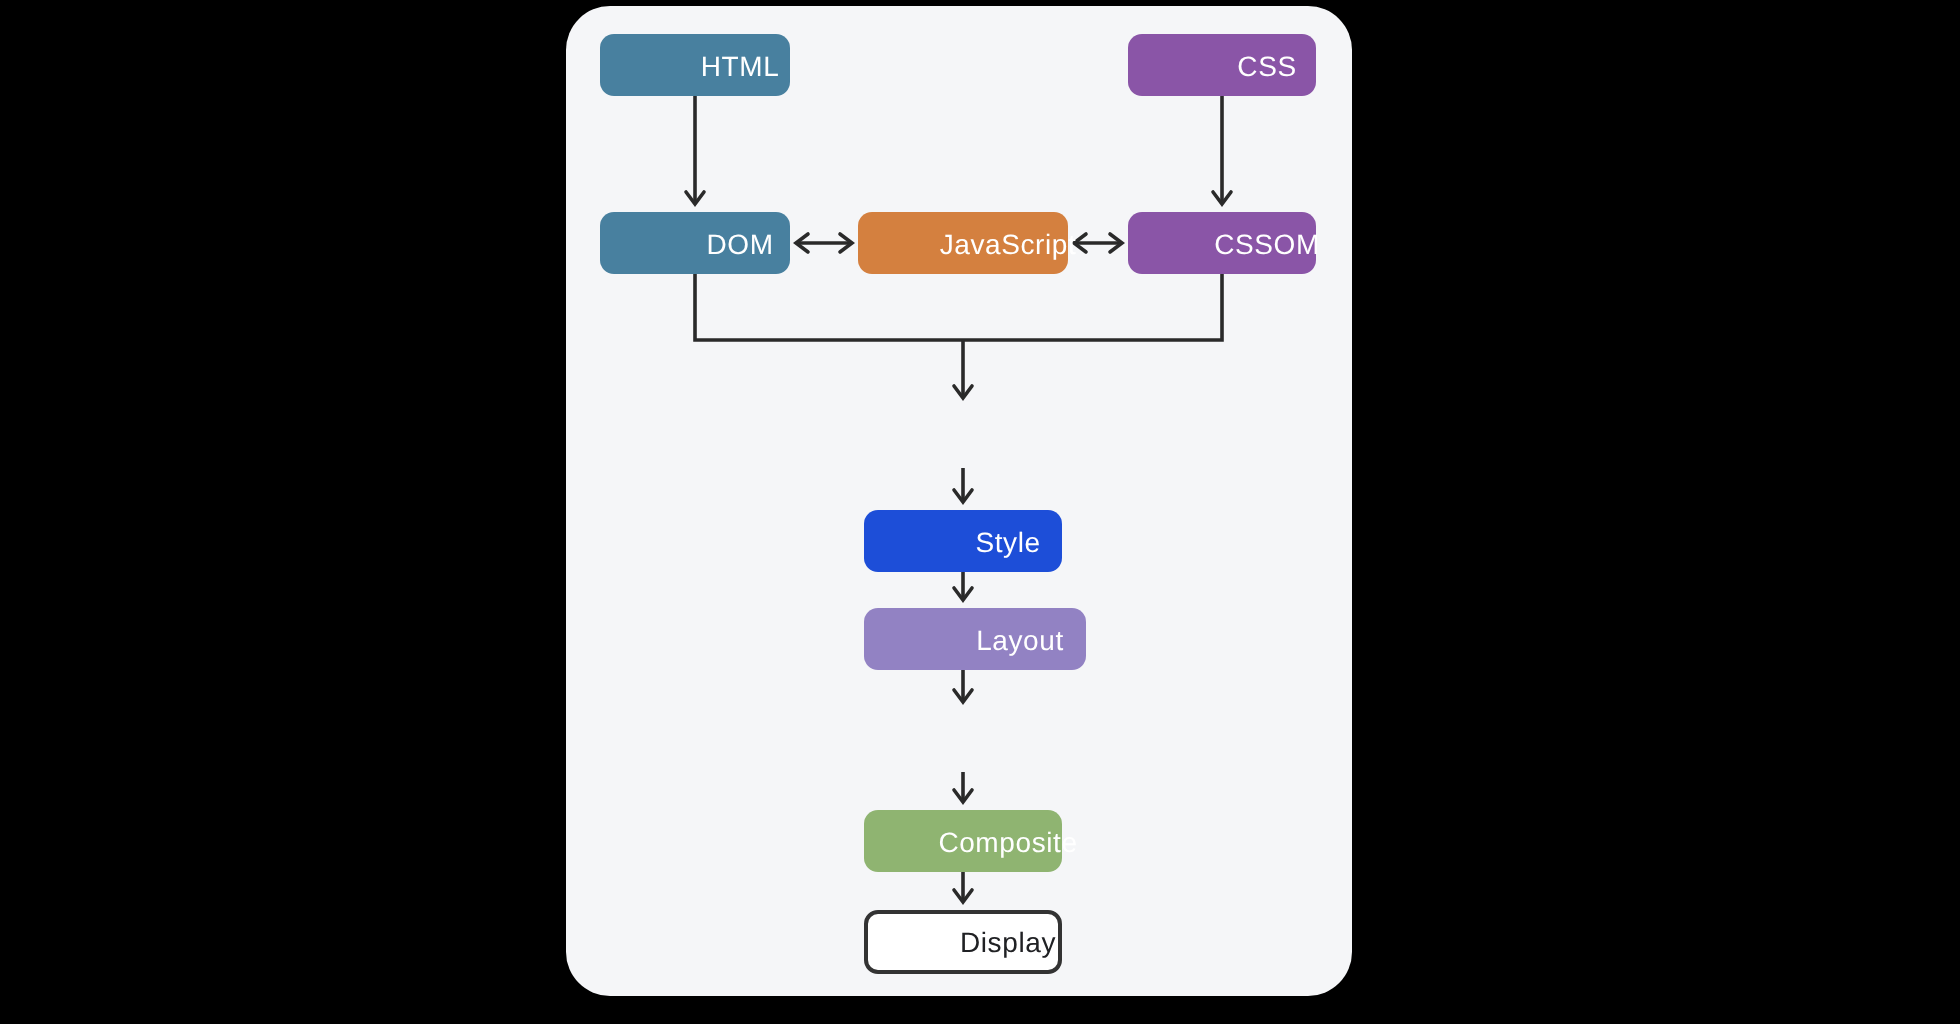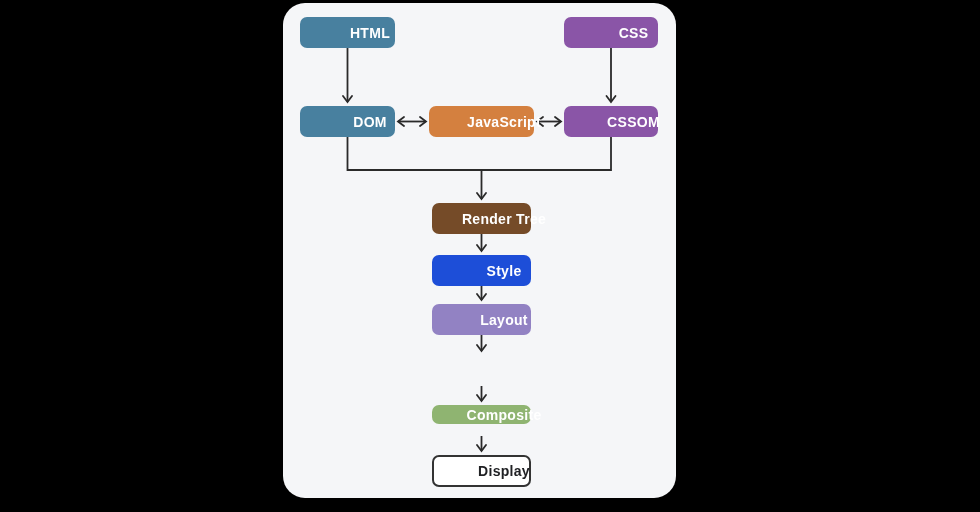--- a/index.html
+++ b/index.html
@@ -21,41 +21,41 @@
     border-radius: 22px;
   }
   .node {
     position: absolute;
     display: flex;
     align-items: center;
     justify-content: center;
     border-radius: 7px;
     color: #ffffff;
     font-size: 14px;
-    font-weight: 700;
+    font-weight: 400;
     letter-spacing: 0.3px;
     box-sizing: border-box;
     white-space: nowrap;
     padding-left: 45px;
   }
   .node--outline {
     border: 2px solid #333333;
     color: #202124;
   }
   
   .n-html       { left: 300px; top: 17px;  width: 95px;  height: 31px; }
   .n-css        { left: 564px; top: 17px;  width: 94px;  height: 31px; }
   .n-dom        { left: 300px; top: 106px; width: 95px;  height: 31px; }
   .n-javascript { left: 429px; top: 106px; width: 105px; height: 31px; }
   .n-cssom      { left: 564px; top: 106px; width: 94px;  height: 31px; }
   .n-render     { left: 432px; top: 203px; width: 99px;  height: 31px; }
   .n-style      { left: 432px; top: 255px; width: 99px;  height: 31px; }
-  .n-layout     { left: 432px; top: 304px; width: 99px;  height: 31px; }
+  .n-layout     { left: 432px; top: 304px; width: 111px;  height: 31px; }
   .n-paint      { left: 432px; top: 355px; width: 99px;  height: 31px; }
-  .n-composite  { left: 432px; top: 405px; width: 99px;  height: 19px; }
+  .n-composite  { left: 432px; top: 405px; width: 99px;  height: 31px; }
   .n-display    { left: 432px; top: 455px; width: 99px;  height: 32px; }
   .connectors {
     position: absolute;
     left: 0; top: 0;
     width: 980px; height: 512px;
     pointer-events: none;
   }
 </style>
 </head>
 <body>
@@ -82,18 +82,17 @@
       <line x1="481.5" y1="386" x2="481.5" y2="401" marker-end="url(#ah)"></line>
       <line x1="481.5" y1="436" x2="481.5" y2="451" marker-end="url(#ah)"></line>
     </g>
   </svg>
 
   <div class="node n-html" style="background: rgb(72, 128, 159);">HTML</div>
   <div class="node n-dom" style="background: rgb(72, 128, 159);">DOM</div>
   <div class="node n-css" style="background: rgb(138, 85, 167);">CSS</div>
   <div class="node n-cssom" style="background: rgb(138, 85, 167);">CSSOM</div>
   <div class="node n-javascript" style="background: rgb(212, 128, 63);">JavaScript</div>
-  <div class="node n-render" style="background: rgb(117, 75, 40);">Render Tree</div>
   <div class="node n-style" style="background: #1d4ed8;">Style</div>
   <div class="node n-layout" style="background: rgb(146, 130, 195);">Layout</div>
   <div class="node n-composite" style="background: rgb(143, 180, 113);">Composite</div>
   <div class="node n-display node--outline" style="background: rgb(255, 255, 255);">Display</div>
 </div>
 
 </body></html>

